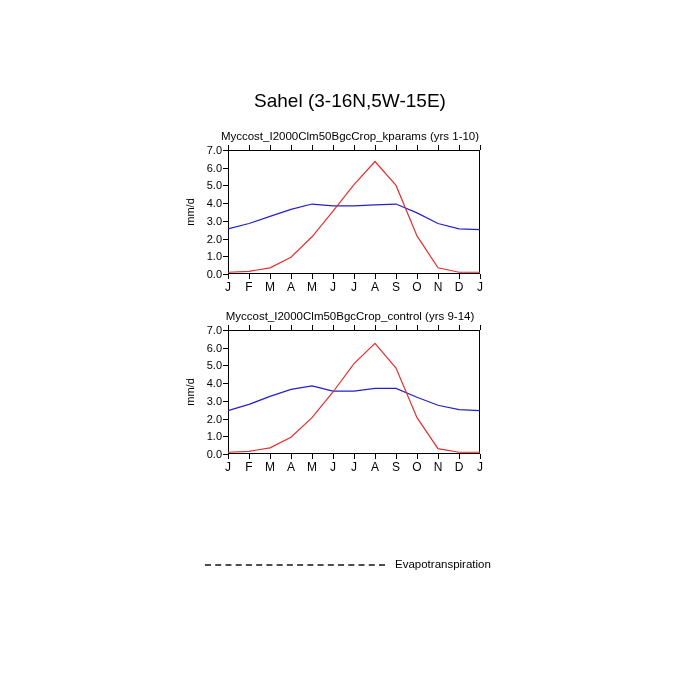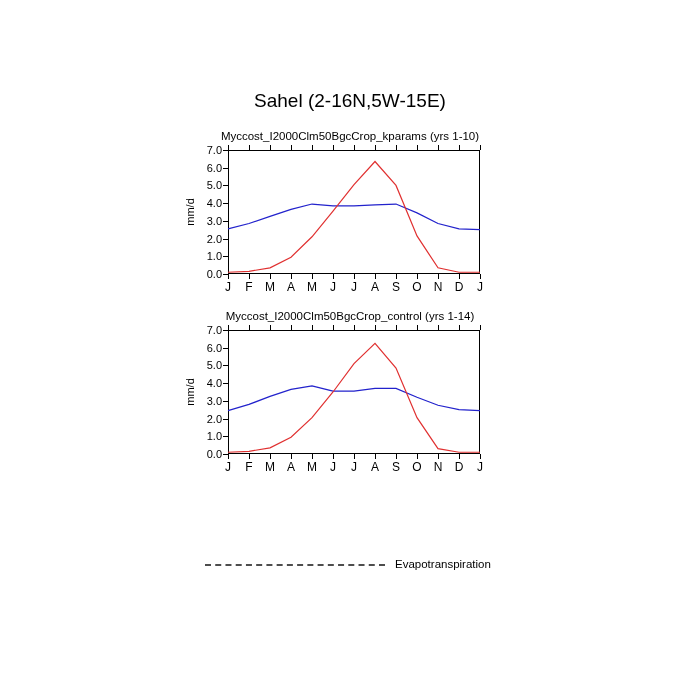--- a/index.html
+++ b/index.html
@@ -125,21 +125,21 @@
     left: 395px;
     top: 50%;
     transform: translateY(-50%);
     font-size: 11.5px;
     text-align: center;
   }
 </style>
 </head>
 <body>
 
-<div id="page-title">Sahel (2-16N,5W-15E)</div>
+<div id="page-title">Sahel (3-16N,5W-15E)</div>
 
 <div class="panel" id="panel-0" style="top:130px;">
   <div class="panel-title">Myccost_I2000Clm50BgcCrop_kparams (yrs 1-10)</div>
   <div class="plot-wrap">
     <div class="axis-label">mm/d</div>
     <div class="frame"></div>
     <div class="ticks" id="ticks-0">
         <div class="ytick" style="top: 124px;">0.0</div>
         <div class="ytickmark" style="top: 124px;"></div>
         <div class="ytick" style="top: 106.286px;">1.0</div>
@@ -197,21 +197,21 @@
         <div class="xtickmark-top" style="left: 252px;"></div>
       </div>
     <svg class="series" id="svg-0" viewBox="0 0 252 124" preserveAspectRatio="none">
         <polyline points="0.00,78.83 21.00,73.51 42.00,66.43 63.00,59.34 84.00,54.03 105.00,55.80 126.00,55.80 147.00,54.91 168.00,54.03 189.00,62.89 210.00,73.51 231.00,78.83 252.00,79.71" fill="none" stroke="#2222cc" stroke-width="1.2"></polyline>
         <polyline points="0.00,122.23 21.00,121.34 42.00,117.80 63.00,107.17 84.00,86.80 105.00,61.11 126.00,34.54 147.00,11.51 168.00,35.43 189.00,85.91 210.00,117.80 231.00,122.23 252.00,122.23" fill="none" stroke="#e03030" stroke-width="1.2"></polyline>
       </svg>
   </div>
 </div>
 
 <div class="panel" id="panel-1" style="top:310px;">
-  <div class="panel-title">Myccost_I2000Clm50BgcCrop_control (yrs 1-14)</div>
+  <div class="panel-title">Myccost_I2000Clm50BgcCrop_control (yrs 9-14)</div>
   <div class="plot-wrap">
     <div class="axis-label">mm/d</div>
     <div class="frame"></div>
     <div class="ticks" id="ticks-1">
         <div class="ytick" style="top: 124px;">0.0</div>
         <div class="ytickmark" style="top: 124px;"></div>
         <div class="ytick" style="top: 106.286px;">1.0</div>
         <div class="ytickmark" style="top: 106.286px;"></div>
         <div class="ytick" style="top: 88.5714px;">2.0</div>
         <div class="ytickmark" style="top: 88.5714px;"></div>

